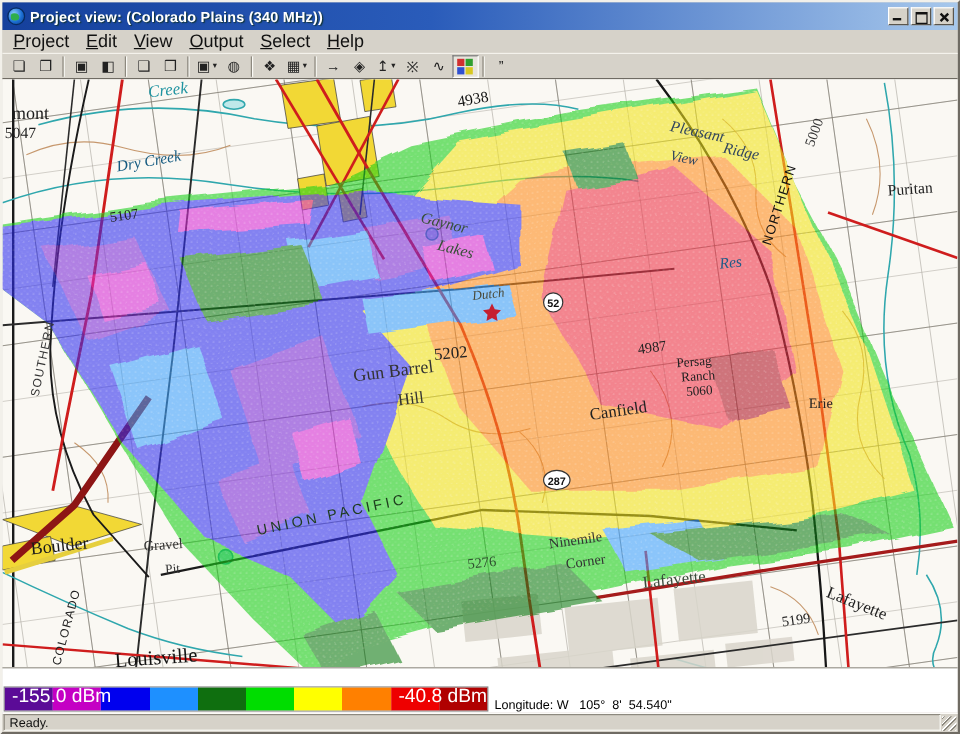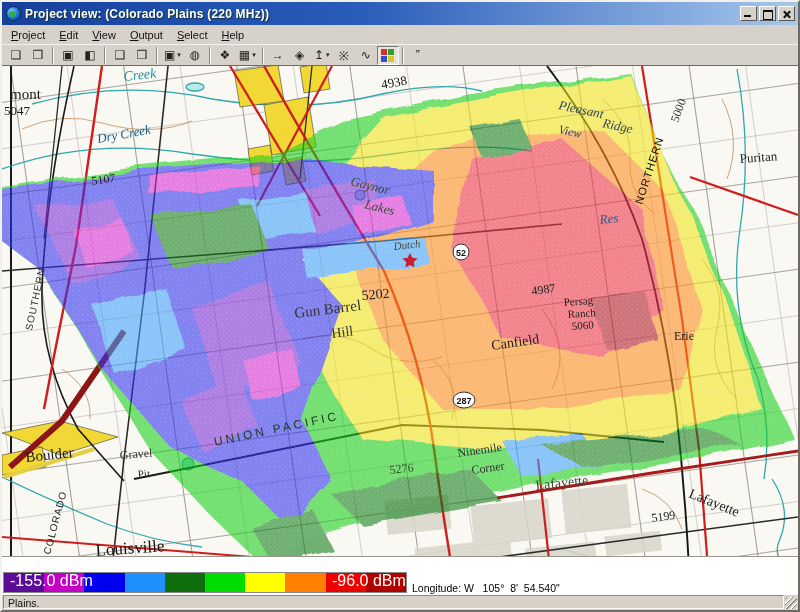--- a/index.html
+++ b/index.html
@@ -23,21 +23,21 @@
   .winbtn { width:17px; height:15px; background:#d6d2c9; position:relative;
     border-top:1px solid #fff; border-left:1px solid #fff;
     border-right:1px solid #5a564e; border-bottom:1px solid #5a564e; cursor:default;}
   .winbtn.min::after{content:"";position:absolute;left:3px;bottom:3px;width:7px;height:2px;background:#111;}
   .winbtn.max::after{content:"";position:absolute;left:3px;top:3px;width:8px;height:7px;
     border:1px solid #111;border-top-width:2px;}
   .winbtn.cls::before,.winbtn.cls::after{content:"";position:absolute;left:7px;top:3px;width:2px;height:9px;background:#111;}
   .winbtn.cls::before{transform:rotate(45deg);} .winbtn.cls::after{transform:rotate(-45deg);}
   
   .menubar { height:19px; flex:0 0 19px; display:flex; align-items:center; padding-left:2px;
-    background:#d6d2c9; font-size:11px; color:#111; }
+    background:#d6d2c9; font-size:15px; color:#111; }
   .menubar .mitem { padding:2px 7px; cursor:default; }
   .menubar .mitem u { text-decoration:underline; }
   
   .toolbar { height:21px; flex:0 0 21px; display:flex; align-items:center; padding-left:3px;
     background:#d6d2c9; border-top:1px solid #f4f2ec; }
   .tbtn { height:19px; min-width:22px; padding:0 2px; display:flex; align-items:center; justify-content:center;
     font-size:12px; color:#222; border:1px solid transparent; cursor:default; position:relative;}
   .tbtn.pressed { border-top:1px solid #777; border-left:1px solid #777; border-right:1px solid #fff; border-bottom:1px solid #fff;
     background:#e7e4dc; }
   .tbtn .dd { font-size:7px; margin-left:2px; color:#222; }
@@ -66,21 +66,21 @@
   .grip { position:absolute; right:1px; bottom:1px; width:12px; height:12px;
     background:repeating-linear-gradient(135deg,#fff 0 1px,#8d897f 1px 2px,#d6d2c9 2px 4px);}
 </style>
 </head>
 <body>
 
 <div class="window">
 
   <div class="titlebar">
     <div class="globe"></div>
-    <div class="titletext">Project view: (Colorado Plains (220 MHz))</div>
+    <div class="titletext">Project view: (Colorado Plains (340 MHz))</div>
     <div class="winbtns">
       <div class="winbtn min"></div>
       <div class="winbtn max"></div>
       <div class="winbtn cls"></div>
     </div>
   </div>
 
   <div class="menubar" id="menubar">
       <span class="mitem"><u>P</u>roject</span>
       <span class="mitem"><u>E</u>dit</span>
@@ -339,26 +339,26 @@
         <div class="seg" style="background: rgb(0, 0, 238);"></div>
         <div class="seg" style="background: rgb(30, 144, 255);"></div>
         <div class="seg" style="background: rgb(15, 111, 15);"></div>
         <div class="seg" style="background: rgb(0, 221, 0);"></div>
         <div class="seg" style="background: rgb(255, 255, 0);"></div>
         <div class="seg" style="background: rgb(255, 128, 0);"></div>
         <div class="seg" style="background: rgb(238, 0, 0);"></div>
         <div class="seg" style="background: rgb(176, 0, 0);"></div>
       </div>
     <span class="legendlabel left">-155.0 dBm</span>
-    <span class="legendlabel right">-96.0 dBm</span>
+    <span class="legendlabel right">-40.8 dBm</span>
     <div class="coords">
       <div>Longitude: W   105°  8'  54.540"</div>
       
       
     </div>
   </div>
 
   <div class="statusbar">
-    <div class="statuscell">Plains.</div>
+    <div class="statuscell">Ready.</div>
     <div class="grip"></div>
   </div>
 
 </div>
 
 </body></html>

